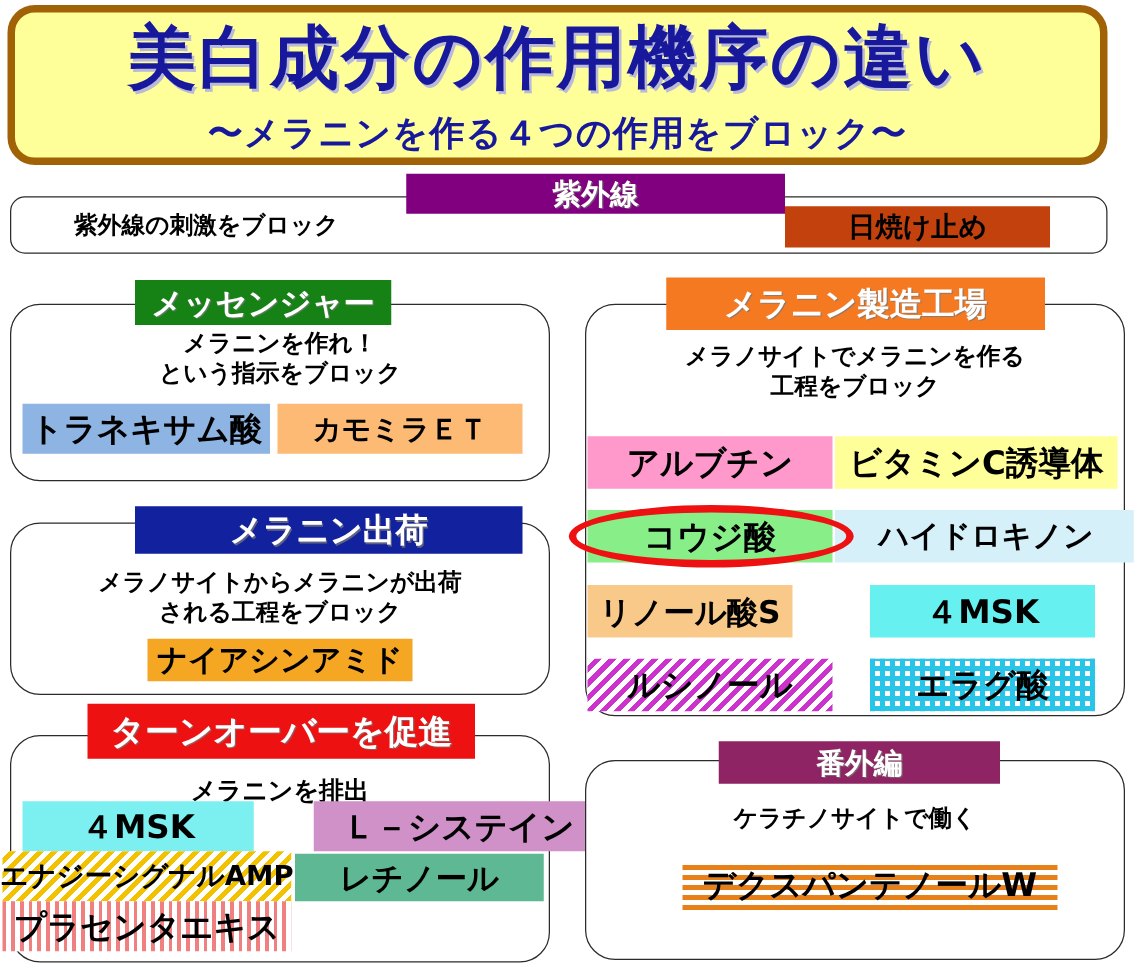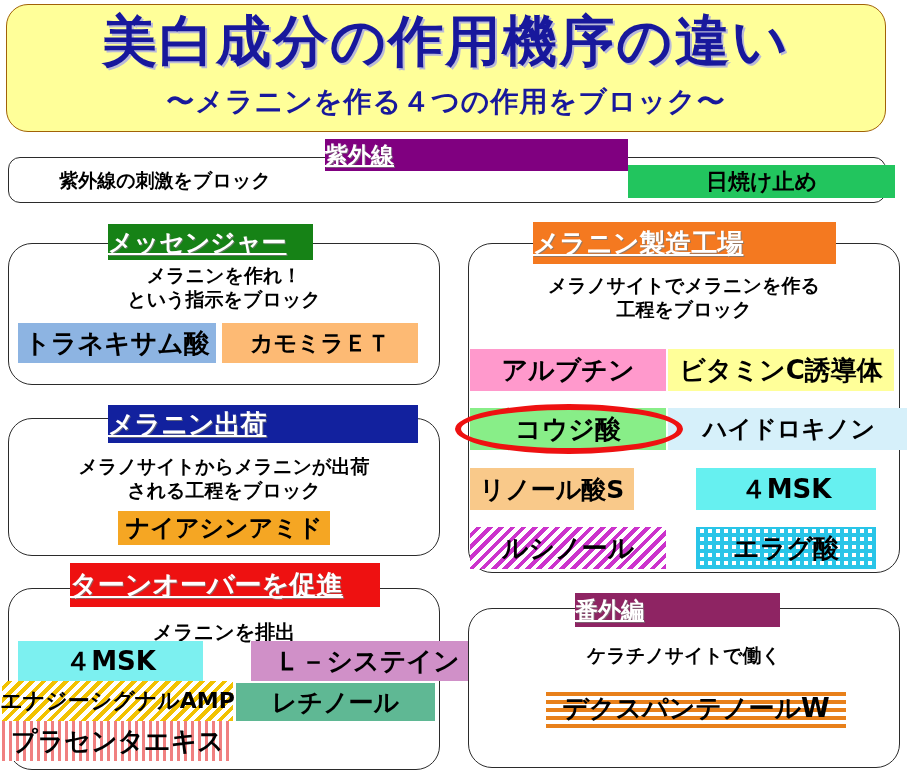--- a/index.html
+++ b/index.html
@@ -7,21 +7,21 @@
     width:907px;height:779px;
     background:#ffffff;
     font-family:"DejaVu Sans","Liberation Sans",sans-serif;
     overflow:hidden;position:relative;
   }
   .stage{position:relative;width:907px;height:779px;}
 
   
   .banner{
     position:absolute;left:6px;top:4px;width:880px;height:128px;
-    background:#ffff99;border:1px solid #a16207;border-radius:22px;
+    background:#ffff99;border:6px solid #a16207;border-radius:22px;
     box-sizing:border-box;
     padding-left:26px;
   }
   .banner-title{
     position:absolute;left:0;top:8px;width:100%;text-align:center;
     font-size:55px;font-weight:bold;color:#18189c;
     letter-spacing:2px;line-height:1.05;
     text-shadow:2px 2px 0 #b9b9d8;
   }
   .banner-sub{
@@ -30,24 +30,23 @@
   }
 
   
   .card{
     position:absolute;background:#ffffff;
     border:1.5px solid #2b2b2b;border-radius:24px;box-sizing:border-box;
   }
   
   .chip{
     position:absolute;box-sizing:border-box;
-    display:flex;align-items:center;justify-content:flex-start;
+    display:flex;align-items:center;justify-content:center;
     font-weight:bold;color:#ffffff;white-space:nowrap;
     text-shadow:1px 1px 0 rgba(120,120,120,.75);
-    text-decoration:underline;
   }
   .desc{
     position:absolute;width:100%;text-align:center;
     font-size:19px;font-weight:bold;color:#000;line-height:1.25;
   }
 
   
   .pill{
     position:absolute;box-sizing:border-box;
     display:flex;align-items:center;justify-content:center;
@@ -98,21 +97,21 @@
     <div class="banner-sub">〜メラニンを作る４つの作用をブロック〜</div>
   </div>
 
   <div class="card" style="left:8px;top:157px;width:878px;height:46px;border-radius:12px;"></div>
   <div class="chip" style="left:325px;top:139px;width:303px;height:32px;font-size:23px;background:#800080;">
     <span>紫外線</span>
   </div>
   <div class="desc" style="left:0px;top:169px;width:330px;">
     <span>紫外線の刺激をブロック</span>
   </div>
-  <div class="pill" style="left:628px;top:165px;width:267px;height:33px;font-size:22px;background:#22c55e;">
+  <div class="pill" style="left:628px;top:165px;width:212px;height:33px;font-size:22px;background:#c2410c;">
     <span>日焼け止め</span>
   </div>
 
   <div class="card" style="left:8px;top:243px;width:432px;height:142px;"></div>
   <div class="chip" style="left:108px;top:224px;width:205px;height:36px;font-size:25px;background:#168216;">
     <span>メッセンジャー</span>
   </div>
   <div class="desc" style="left:8px;top:264px;width:432px;">
     <div>メラニンを作れ！</div>
     <div>という指示をブロック</div>
@@ -192,21 +191,21 @@
     <span>エナジーシグナルAMP</span>
   </div>
   <div class="pill" style="left:236px;top:683px;width:199px;height:38px;font-size:25px;background:#5FB894;">
     <span>レチノール</span>
   </div>
   <div class="pill pat-pink-vert" style="left:2px;top:721px;width:231px;height:40px;font-size:26px;">
     <span>プラセンタエキス</span>
   </div>
 
   <div class="card" style="left:468px;top:608px;width:432px;height:160px;"></div>
-  <div class="chip" style="left:575px;top:593px;width:205px;height:34px;font-size:23px;background:#8E2463;">
+  <div class="chip" style="left:575px;top:593px;width:225px;height:34px;font-size:23px;background:#8E2463;">
     <span>番外編</span>
   </div>
   <div class="desc" style="left:468px;top:644px;width:432px;">
     <span>ケラチノサイトで働く</span>
   </div>
   <div class="pill pat-orange-horiz" style="left:546px;top:688px;width:300px;height:40px;font-size:26px;">
     <span>デクスパンテノールW</span>
   </div>
 
 </div>

